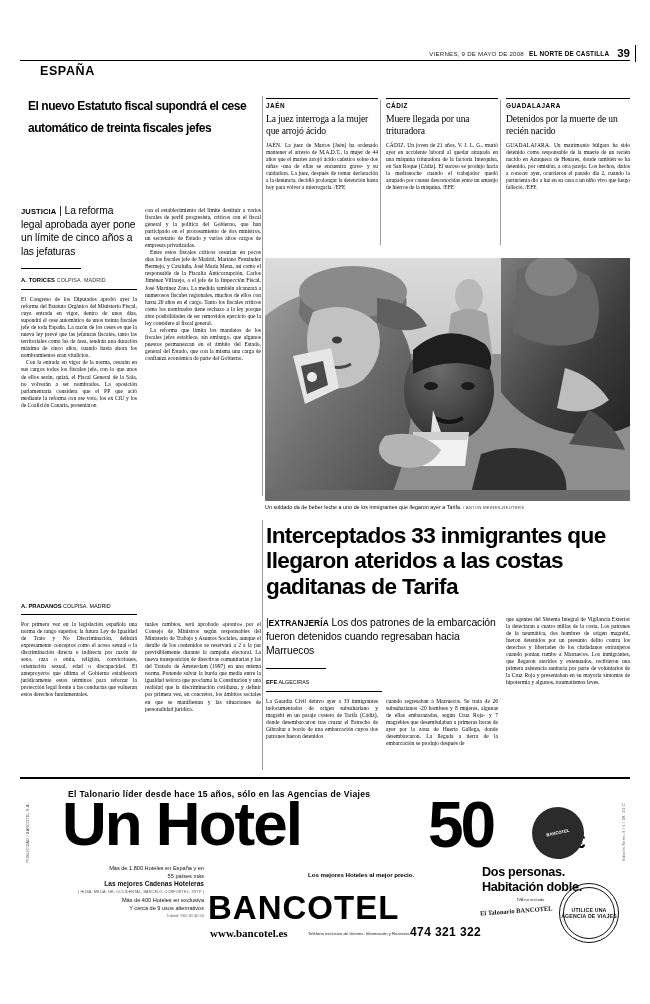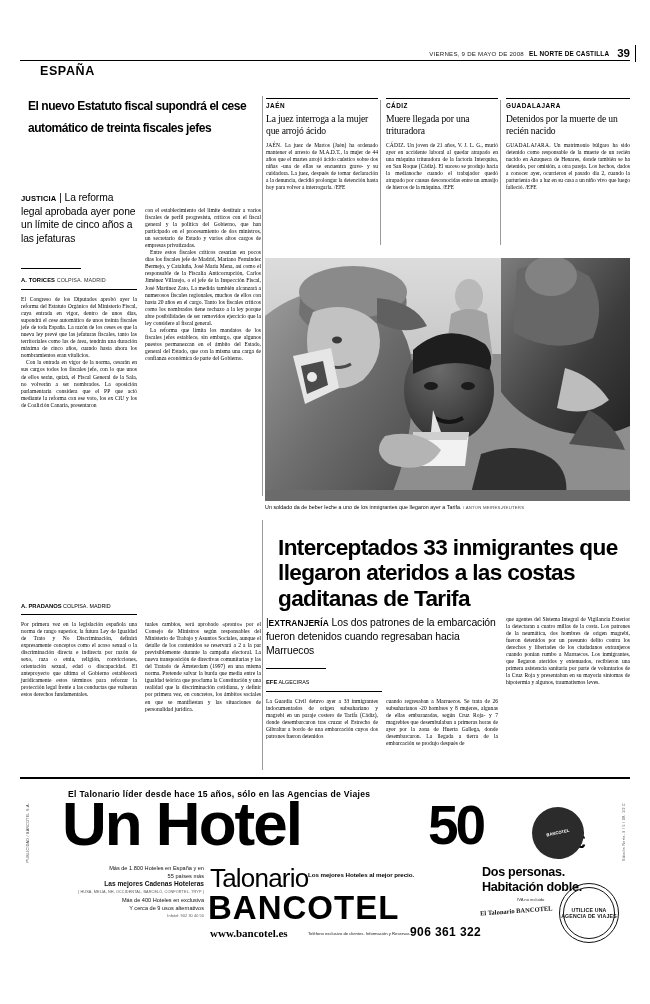--- a/index.html
+++ b/index.html
@@ -87,21 +87,21 @@
     left: 28px; top: 96px;
     width: 240px;
     font-family: "Liberation Sans", sans-serif;
     font-weight: bold;
     font-size: 12px;
     line-height: 21.5px;
     letter-spacing: -.45px;
   }
   #lead-standfirst {
     position: absolute;
-    left: 21px; top: 191px;
+    left: 21px; top: 204px;
     width: 116px;
     font-family: "Liberation Sans", sans-serif;
     font-size: 10.3px;
     line-height: 13.2px;
     letter-spacing: -.1px;
   }
   .kicker-justicia {
     font-weight: bold;
     font-size: 7.6px;
     letter-spacing: .1px;
@@ -281,21 +281,21 @@
     font-weight: bold;
     font-size: 62px;
     line-height: 62px;
     letter-spacing: -2px;
   }
   #ad-price {
     position: absolute;
     left: 408px; top: 6px;
     font-family: "Liberation Sans", sans-serif;
     font-weight: bold;
-    font-size: 55px;
+    font-size: 64px;
     line-height: 80px;
     letter-spacing: -3px;
   }
   #ad-euro {
     position: absolute;
     left: 555px; top: 52px;
     font-family: "Liberation Sans", sans-serif;
     font-weight: bold;
     font-size: 19px;
   }
@@ -562,21 +562,21 @@
 
       <path d="M216 196 q40 -14 70 4 q20 14 14 43 h-96z" fill="#2f2f2f"></path>
       <rect x="0" y="232" width="365" height="11" fill="#6b6b6b"></rect>
     </svg>
   </div>
   <div class="photo-caption">
     <span>Un soldado da de beber leche a uno de los inmigrantes que llegaron ayer a Tarifa.</span>
     <span class="credit">/ ANTON MEIRES-REUTERS</span>
   </div>
 
-  <h1 id="immig-headline" style="margin:12px;">Interceptados 33 inmigrantes que llegaron ateridos a las costas gaditanas de Tarifa</h1>
+  <h1 id="immig-headline" style="margin:0;">Interceptados 33 inmigrantes que llegaron ateridos a las costas gaditanas de Tarifa</h1>
 
   <div id="immig-standfirst">
     <span>|</span><span class="kicker-extranjeria">EXTRANJERÍA</span>
     <span>Los dos patrones de la embarcación fueron detenidos cuando regresaban hacia Marruecos</span>
   </div>
   <div id="immig-standfirst-rule"></div>
 
   <div id="immig-byline">
     <span class="author">EFE</span>
     <span>ALGECIRAS</span>
@@ -626,26 +626,25 @@
     <div id="ad-bullets">
       <div>Más de 1.800 Hoteles en España y en</div>
       <div>55 países más</div>
       <div class="strong">Las mejores Cadenas Hoteleras</div>
       <div class="tiny">( HUSA, MELIÁ, NH, OCCIDENTAL, BARCELÓ, CONFORTEL, TRYP )</div>
       <div>Más de 400 Hoteles en exclusiva</div>
       <div>Y cerca de 9 usos alternativos</div>
       <div class="tiny">Infotel: 902 30 40 50</div>
     </div>
 
-    <div id="ad-talonario">Talonario</div>
     <div id="ad-sub-slogan">Los mejores Hoteles al mejor precio.</div>
     <div id="ad-brand">BANCOTEL</div>
     <div id="ad-web">www.bancotel.es</div>
     <div id="ad-phone-label">Teléfono exclusivo de clientes. Información y Reservas</div>
-    <div id="ad-phone">906 361 322</div>
+    <div id="ad-phone">474 321 322</div>
 
     <div id="ad-persons">
       <div>Dos personas.</div>
       <div>Habitación doble.</div>
     </div>
     <div id="ad-iva">IVA no incluido</div>
     <div id="ad-notes">El Talonario BANCOTEL</div>
 
     <div id="ad-stamp">
       <span class="stamp-ring"></span>

